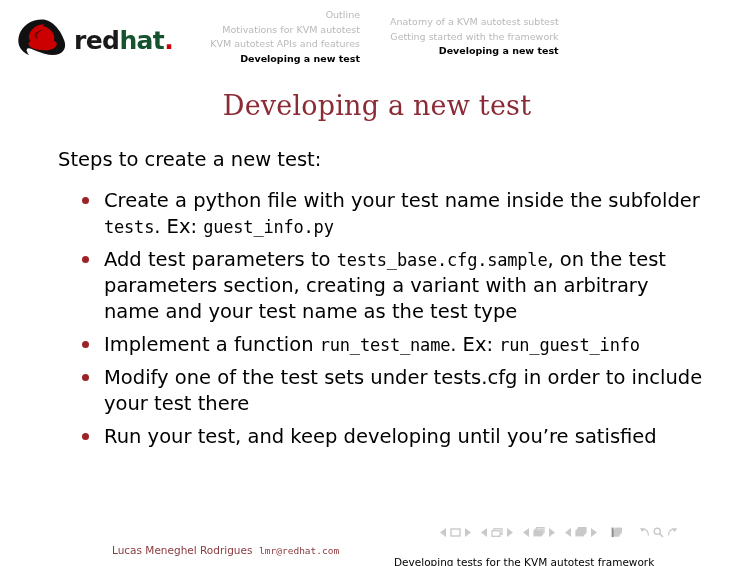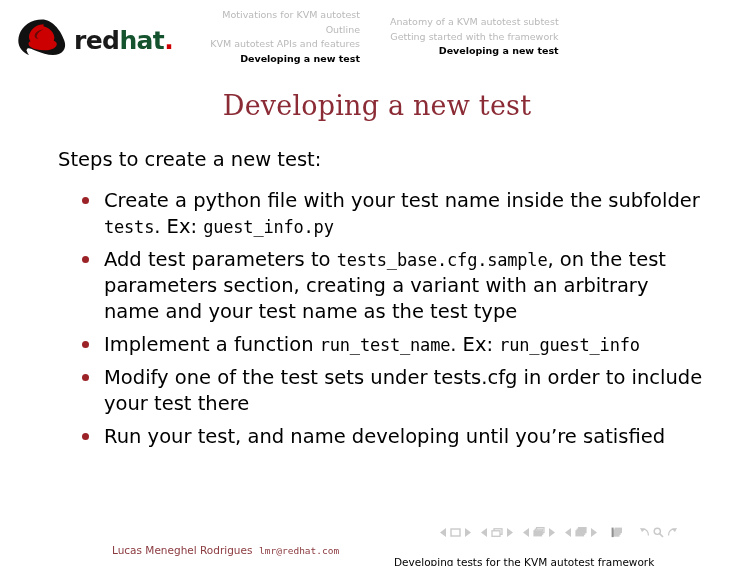--- a/index.html
+++ b/index.html
@@ -208,22 +208,22 @@
 
       <path d="M19.5 15.2c1.8 -2.2 4.8 -3.6 8 -3.7 -2.4 0.9 -4.4 2.3 -5.6 4 -0.9 1.2 -1.3 2.5 -1.1 3.5
                0.2 0.9 0.8 1.5 1.7 1.8 -1.3 0.2 -2.5 -0.2 -3.2 -1.2 -0.9 -1.2 -0.8 -3 0.2 -4.4z" fill="#111111" opacity="0.55"></path>
 
       <path d="M11 31.5c2.8 1.8 7.4 3.6 12.4 4.5 -4.9 0.2 -9.6 -0.9 -12.4 -3 -0.5 -0.4 -0.7 -1 0 -1.5z" fill="#ffffff" opacity="0.85"></path>
     </svg>
     <div class="logo-word"><span class="logo-red">red</span><span class="logo-hat">hat</span><span class="logo-dot">.</span></div>
   </div>
 
   <div class="nav-col nav-sections">
+    <div class="nav-item">Outline</div>
     <div class="nav-item">Motivations for KVM autotest</div>
-    <div class="nav-item">Outline</div>
     <div class="nav-item">KVM autotest APIs and features</div>
     <div class="nav-item active">Developing a new test</div>
   </div>
 
   <div class="nav-col nav-subsections">
     <div class="nav-item">Anatomy of a KVM autotest subtest</div>
     <div class="nav-item">Getting started with the framework</div>
     <div class="nav-item active">Developing a new test</div>
   </div>
 </div>
@@ -245,21 +245,21 @@
     <li>
       <span class="dot" style="background: rgb(155, 34, 38);"></span>
       <span class="rich"><span>Implement a function </span><span class="tt">run_test_name</span><span>. Ex: </span><span class="tt">run_guest_info</span></span>
     </li>
     <li>
       <span class="dot" style="background: rgb(155, 34, 38);"></span>
       <span class="rich"><span>Modify one of the test sets under tests.cfg in order to include your test there</span></span>
     </li>
     <li>
       <span class="dot" style="background: rgb(155, 34, 38);"></span>
-      <span class="rich"><span>Run your test, and name developing until you’re satisfied</span></span>
+      <span class="rich"><span>Run your test, and keep developing until you’re satisfied</span></span>
     </li>
   </ul>
 </div>
 
 <div class="footer">
   <div class="footer-author" style="color: rgb(139, 58, 63);"><span>Lucas Meneghel Rodrigues</span>&nbsp;&nbsp;<span class="mail">lmr@redhat.com</span></div>
   <div class="footer-title">Developing tests for the KVM autotest framework</div>
 
   <div class="navsyms">
 

